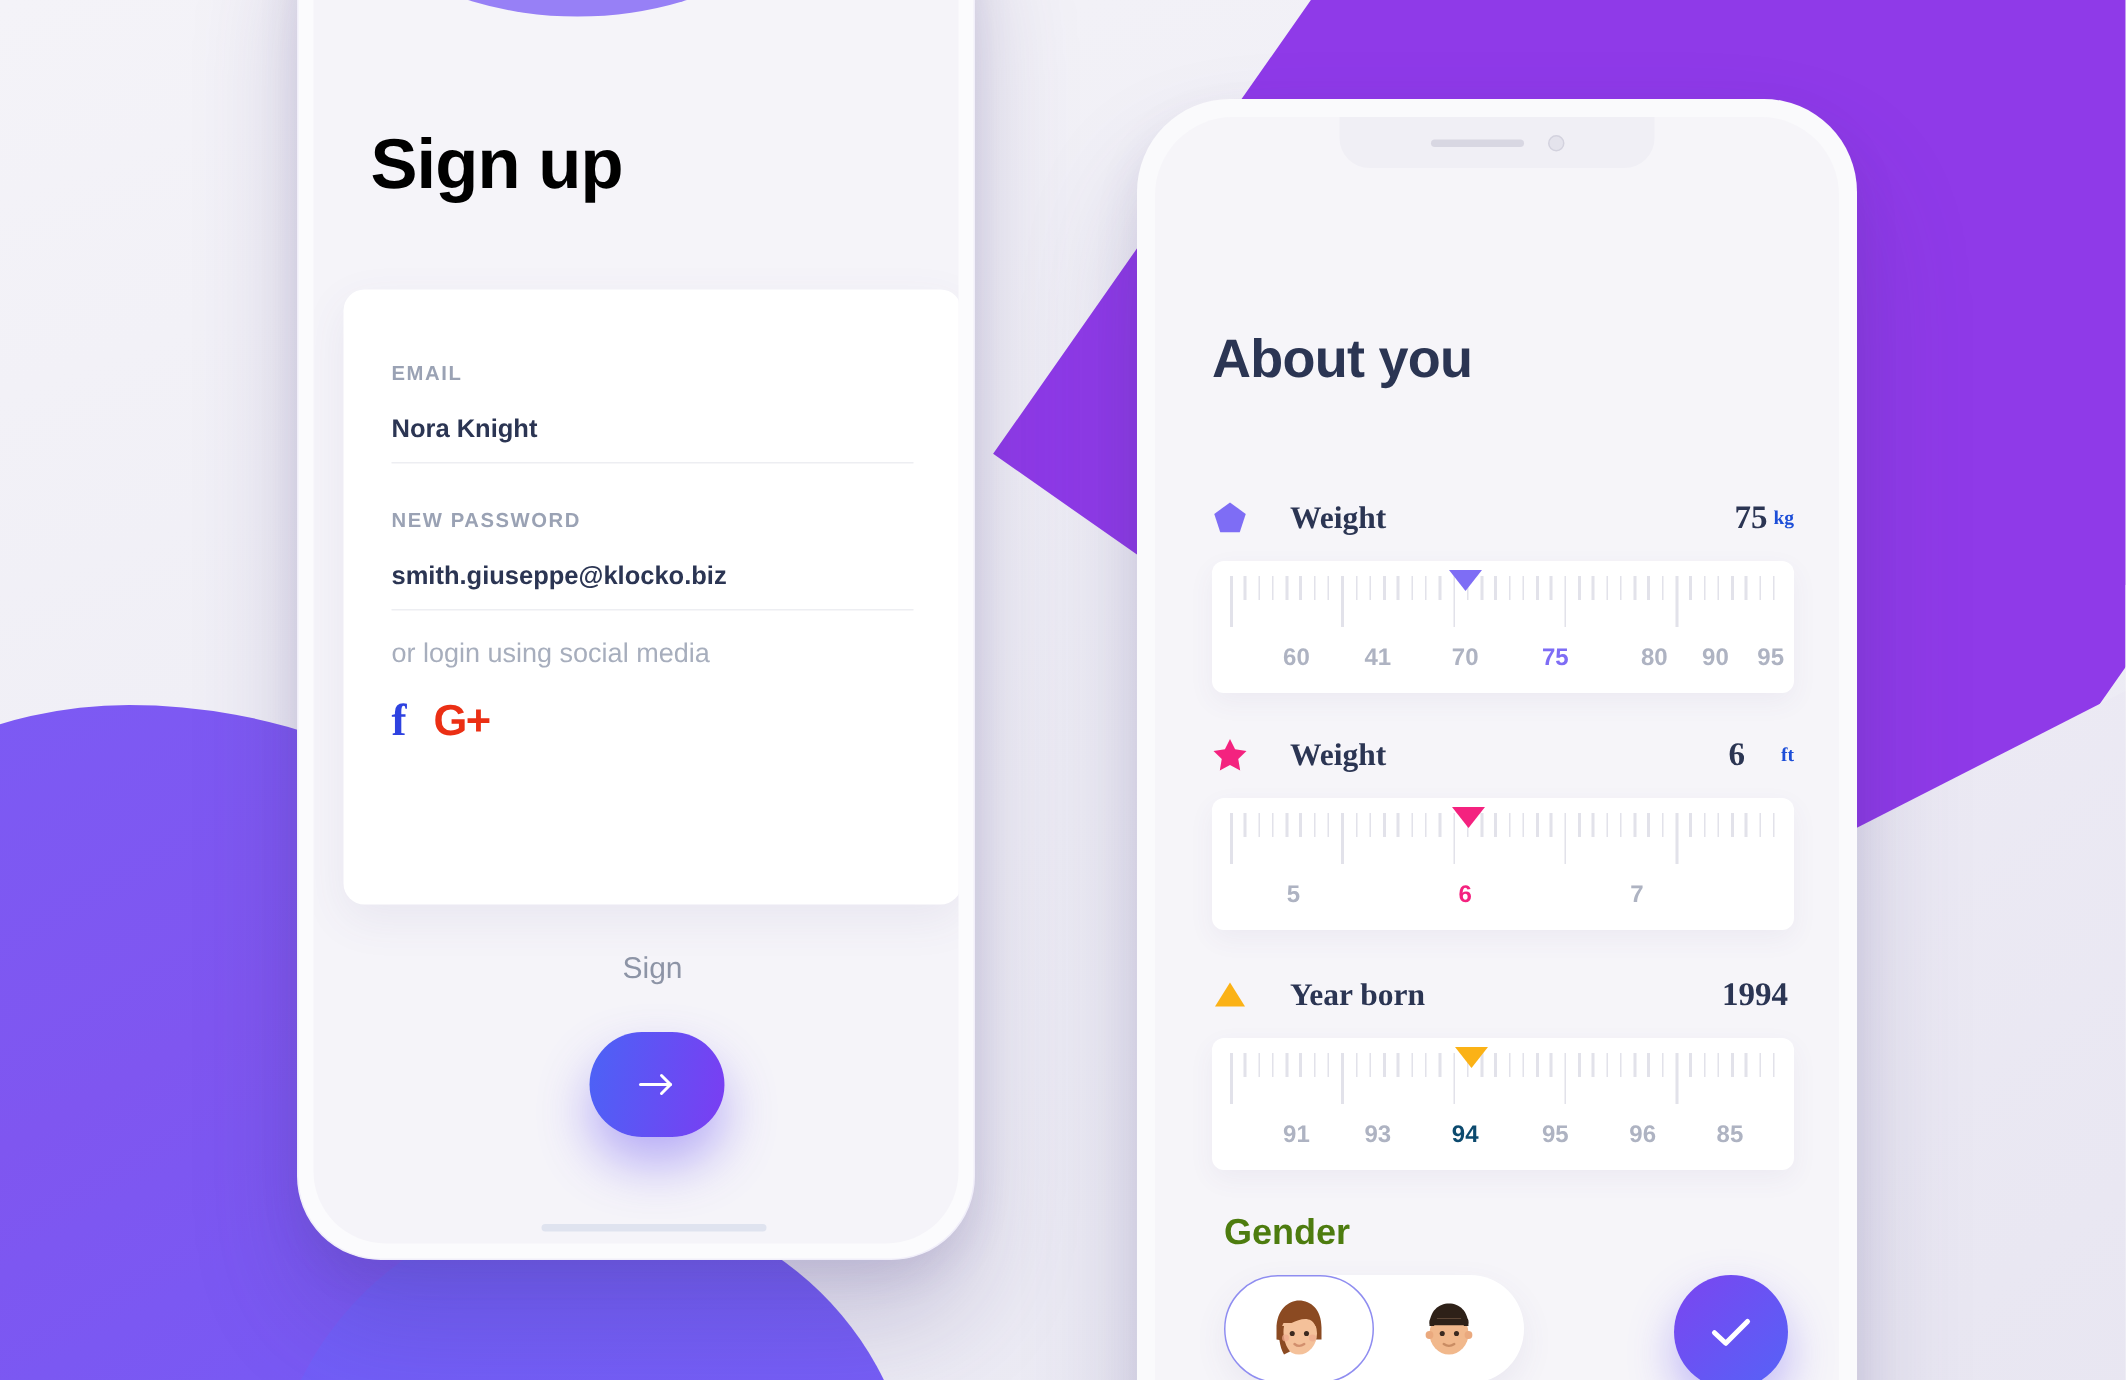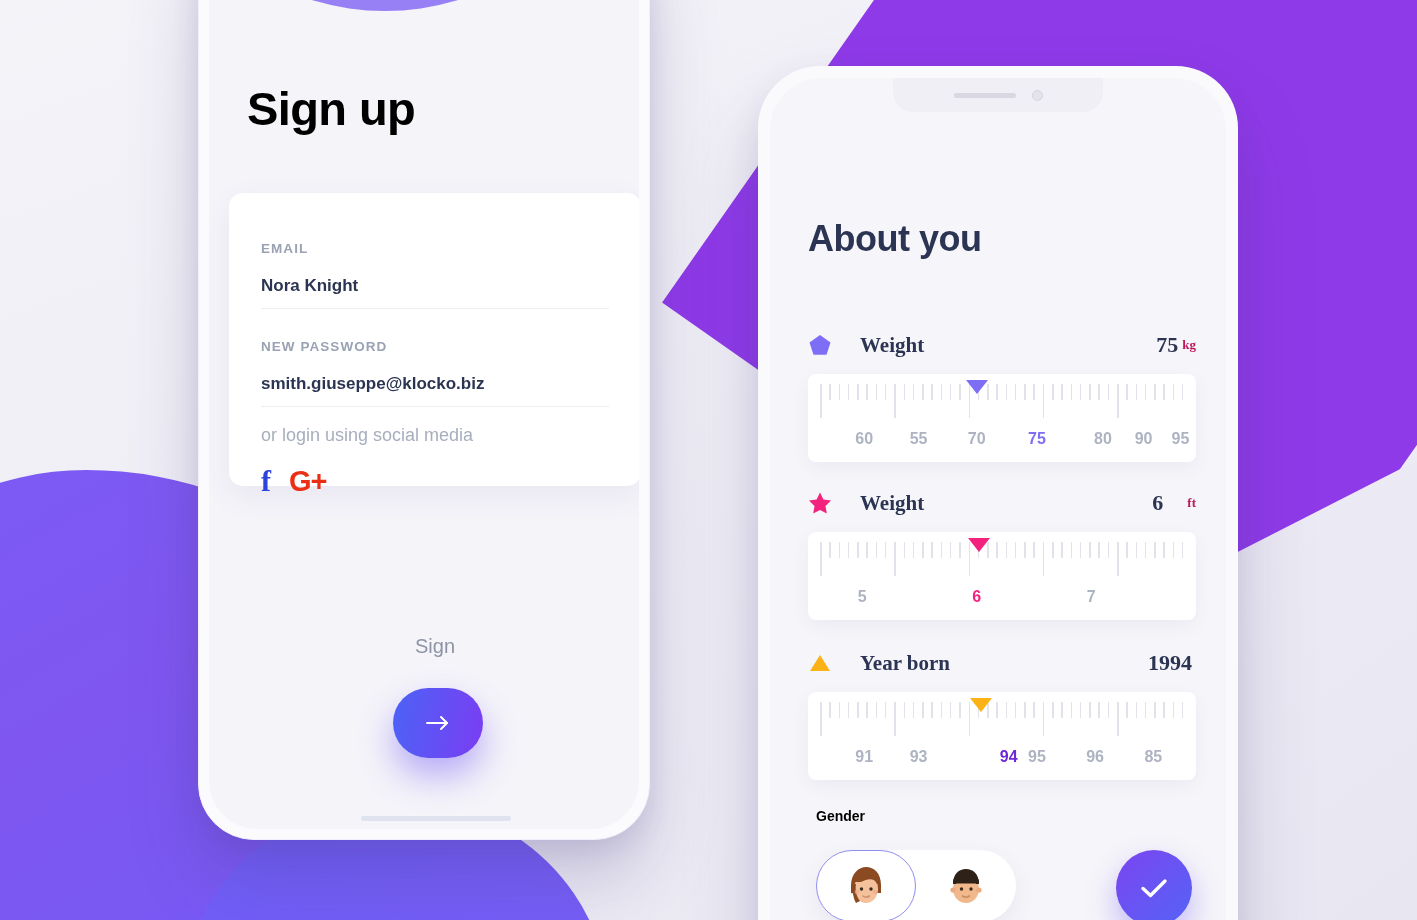--- a/index.html
+++ b/index.html
@@ -118,21 +118,21 @@
     font-weight: bold;
     color: #000000;
     letter-spacing: -0.6px;
   }
 
   .signup-card {
     position: absolute;
     left: 20px;
     top: 270px;
     width: 412px;
-    height: 293px;
+    height: 410px;
     background: #ffffff;
     border-radius: 14px;
     box-shadow: 0 10px 30px rgba(86, 72, 140, 0.08);
     padding: 48px 32px 0 32px;
   }
 
   .field-label {
     font-size: 13.5px;
     letter-spacing: 1.05px;
     color: #9aa2b4;
@@ -308,21 +308,21 @@
   }
 
   .metric-value {
     font-size: 22px;
     font-weight: bold;
     color: #2b3553;
   }
 
   .metric-unit {
     font-size: 13px;
-    color: #be185d;
+    color: #1d4ed8;
     font-weight: bold;
     margin-left: 4px;
   }
   .metric-unit.wide { margin-left: 24px; }
 
   .ruler-card {
     margin-top: 14px;
     height: 88px;
     background: #ffffff;
     border-radius: 8px;
@@ -369,23 +369,23 @@
     font-size: 16px;
     color: #aeb3c2;
     font-weight: bold;
     white-space: nowrap;
   }
 
   .gender-label {
     position: absolute;
     left: 46px;
     top: 730px;
-    font-size: 14px;
-    font-weight: bold;
-    color: #000000;
+    font-size: 24px;
+    font-weight: bold;
+    color: #4d7c0f;
   }
 
   .gender-switch {
     position: absolute;
     left: 46px;
     top: 772px;
     width: 200px;
     height: 72px;
     background: #ffffff;
     border-radius: 36px;
@@ -533,21 +533,21 @@
             <div class="tick minor"></div>
             <div class="tick minor"></div>
             <div class="tick minor"></div>
             <div class="tick minor"></div>
             <div class="tick minor"></div>
             <div class="tick minor"></div>
           </div>
         <div class="ruler-marker" style="left: 43.5%; border-top-color: rgb(126, 109, 245);"></div>
         <div class="ruler-labels">
             <span class="ruler-label" style="left: 14.5%;">60</span>
-            <span class="ruler-label" style="left: 28.5%;">55</span>
+            <span class="ruler-label" style="left: 28.5%;">41</span>
             <span class="ruler-label" style="left: 43.5%;">70</span>
             <span class="ruler-label" style="left: 59%; color: rgb(126, 109, 245);">75</span>
             <span class="ruler-label" style="left: 76%;">80</span>
             <span class="ruler-label" style="left: 86.5%;">90</span>
             <span class="ruler-label" style="left: 96%;">95</span>
           </div>
       </div>
     </div>
 
     <div class="metric-block metric-height">
@@ -660,21 +660,21 @@
             <div class="tick minor"></div>
             <div class="tick minor"></div>
             <div class="tick minor"></div>
             <div class="tick minor"></div>
             <div class="tick minor"></div>
           </div>
         <div class="ruler-marker" style="left: 44.5%; border-top-color: rgb(251, 178, 22);"></div>
         <div class="ruler-labels">
             <span class="ruler-label" style="left: 14.5%;">91</span>
             <span class="ruler-label" style="left: 28.5%;">93</span>
-            <span class="ruler-label" style="left: 43.5%; color: #6d28d9; margin-left: 32px;">94</span>
+            <span class="ruler-label" style="left: 43.5%; color: #0c4a6e;">94</span>
             <span class="ruler-label" style="left: 59%;">95</span>
             <span class="ruler-label" style="left: 74%;">96</span>
             <span class="ruler-label" style="left: 89%;">85</span>
           </div>
       </div>
     </div>
 
     <div class="gender-label">Gender</div>
 
     <div class="gender-switch">

